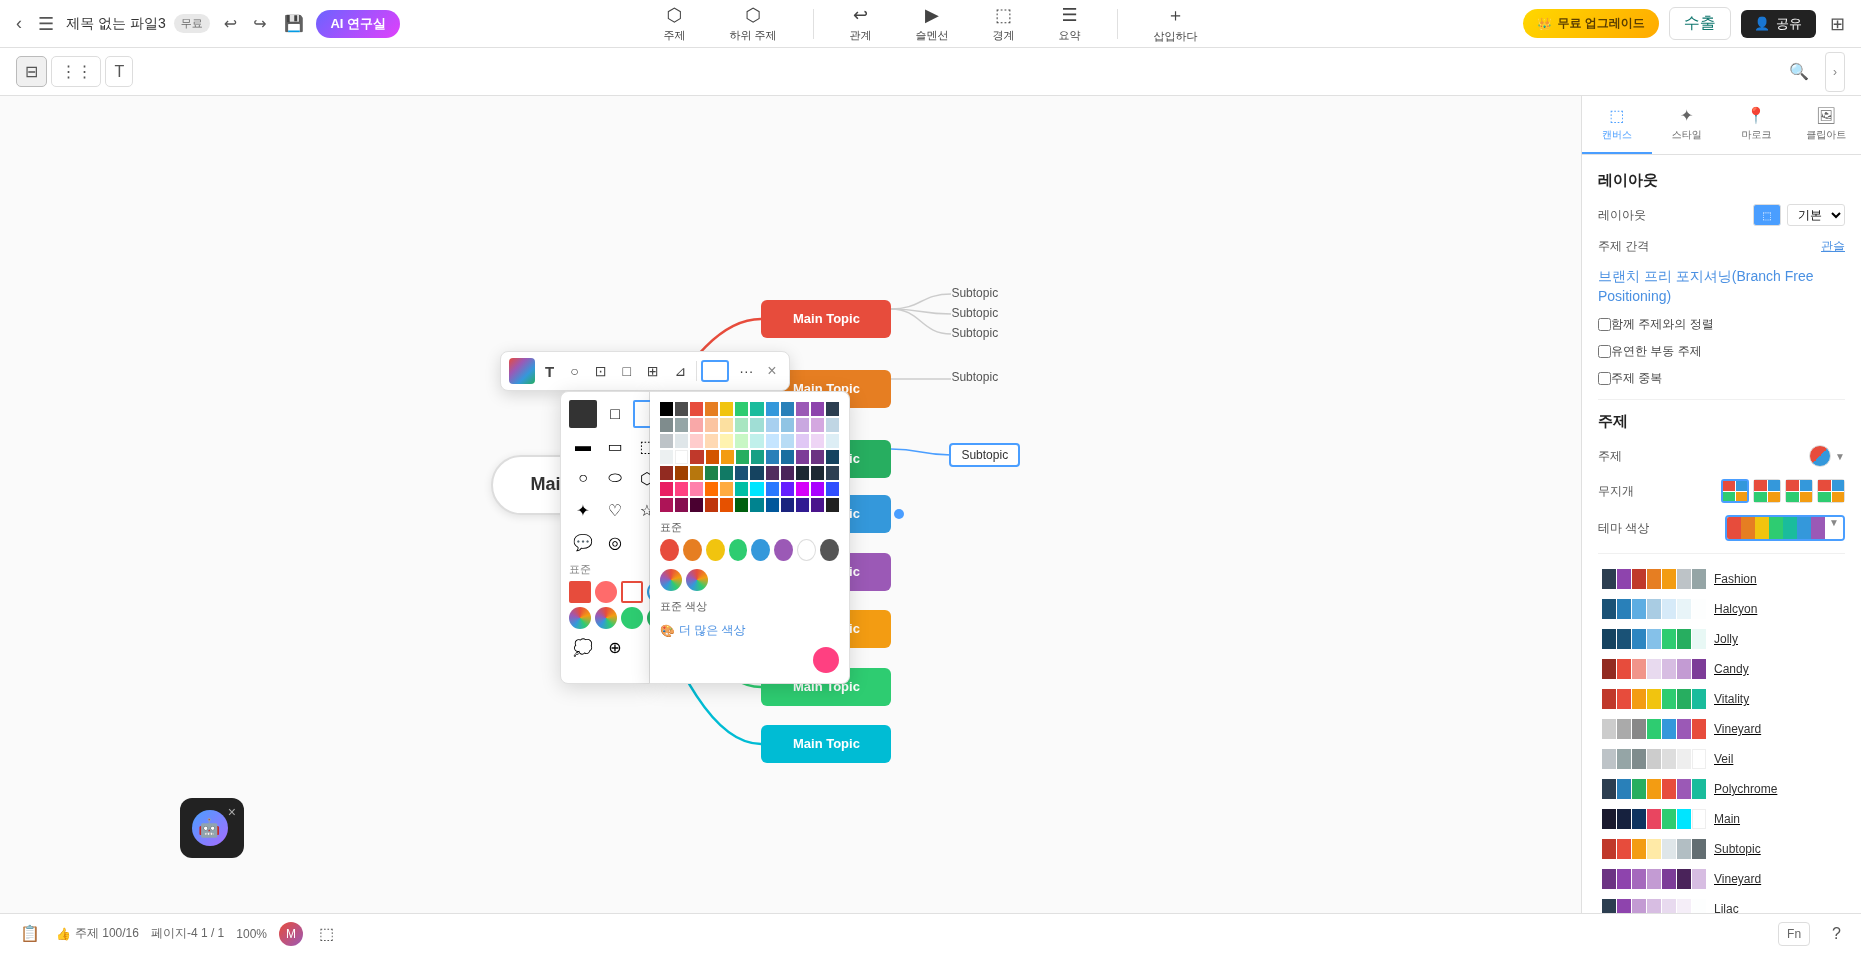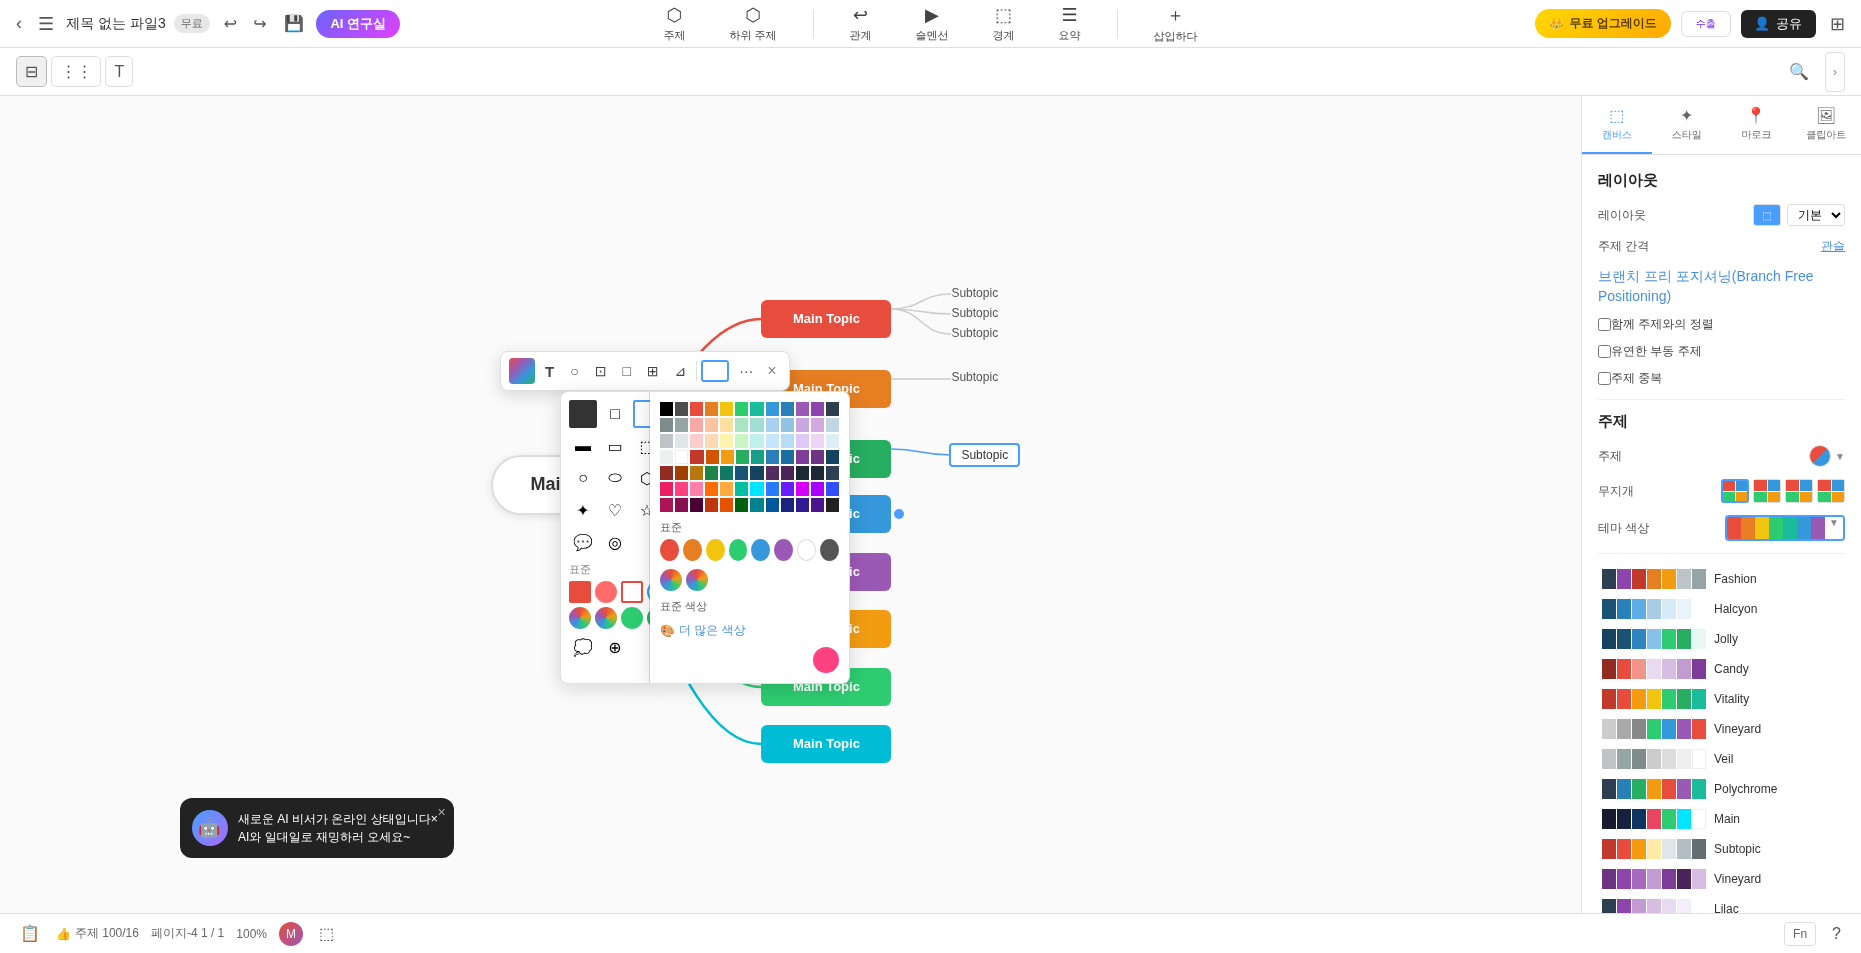--- a/index.html
+++ b/index.html
@@ -26,21 +26,21 @@
     .save-btn { background: none; border: none; cursor: pointer; font-size: 16px; color: #555; padding: 4px; }
     .ai-badge { background: linear-gradient(135deg, #6c63ff, #e040fb); color: white; font-size: 13px; padding: 5px 14px; border-radius: 20px; border: none; cursor: pointer; font-weight: 600; }
 
     .top-bar-center { display: flex; align-items: center; gap: 28px; }
     .toolbar-item { display: flex; flex-direction: column; align-items: center; gap: 2px; cursor: pointer; color: #444; font-size: 11px; padding: 4px 8px; border-radius: 6px; }
     .toolbar-item .icon { font-size: 18px; }
     .toolbar-divider { width: 1px; height: 30px; background: #e0e0e0; }
 
     .top-bar-right { display: flex; align-items: center; gap: 10px; flex: 1; justify-content: flex-end; }
     .upgrade-btn { background: linear-gradient(135deg, #ffd700, #ffaa00); color: #5a3e00; font-size: 12px; padding: 6px 14px; border-radius: 20px; border: none; cursor: pointer; font-weight: 600; display: flex; align-items: center; gap: 5px; }
-    .export-btn { background: none; border: 1px solid #ddd; font-size: 10px; padding: 5px 14px; border-radius: 6px; cursor: pointer; color: #6d28d9; text-align: right; }
+    .export-btn { background: none; border: 1px solid #ddd; font-size: 16px; padding: 5px 14px; border-radius: 6px; cursor: pointer; color: #0f766e; text-align: right; }
     .share-btn { background: #222; color: #fff; font-size: 13px; padding: 5px 14px; border-radius: 6px; border: none; cursor: pointer; display: flex; align-items: center; gap: 5px; }
     .grid-btn { background: none; border: none; cursor: pointer; font-size: 18px; color: #555; padding: 4px; }
 
     
     .second-bar {
       height: 48px;
       background: #fff;
       border-bottom: 1px solid #e0e0e0;
       display: flex;
       align-items: center;
@@ -255,42 +255,42 @@
     .topic-section-title { font-size: 15px; font-weight: 600; color: #222; margin-bottom: 14px; }
 
     .color-circle { width: 22px; height: 22px; border-radius: 50%; cursor: pointer; border: 1px solid #ddd; }
     .color-row-with-arrow { display: flex; align-items: center; gap: 4px; }
     .arrow-down { font-size: 10px; color: #888; cursor: pointer; }
 
     .rainbow-selector { display: flex; gap: 0; border: 2px solid #4a9eff; border-radius: 4px; overflow: hidden; cursor: pointer; }
     .rainbow-swatch { width: 14px; height: 22px; }
 
     
-    .theme-row { display: flex; align-items: center; gap: 8px; margin-bottom: 4px; cursor: pointer; padding: 3px 4px; border-radius: 4px; }
+    .theme-row { display: flex; align-items: center; gap: 8px; margin-bottom: 4px; cursor: pointer; padding: 3px 4px; border-radius: 4px; text-decoration: underline; }
     .theme-colors { display: flex; gap: 1px; }
     .theme-color-chip { width: 14px; height: 20px; }
     .theme-name { font-size: 12px; color: #333; }
 
     
     .bottom-bar {
       height: 40px;
       background: #fff;
       border-top: 1px solid #e0e0e0;
       display: flex;
       align-items: center;
       padding: 0 16px;
       gap: 16px;
       flex-shrink: 0;
     }
     .bottom-left { display: flex; align-items: center; gap: 12px; }
     .bb-btn { background: none; border: none; cursor: pointer; font-size: 16px; color: #555; padding: 4px; }
     .topic-count { font-size: 12px; color: #666; display: flex; align-items: center; gap: 4px; }
     .page-info { font-size: 12px; color: #666; }
     .zoom-info { font-size: 12px; color: #666; }
-    .bottom-right { display: flex; align-items: center; gap: 12px; margin-left: auto; }
+    .bottom-right { display: flex; align-items: center; gap: 18px; margin-left: auto; }
     .fn-btn { background: none; border: none; cursor: pointer; font-size: 12px; color: #666; padding: 4px 8px; border: 1px solid #ddd; border-radius: 4px; }
     .help-btn { background: none; border: none; cursor: pointer; font-size: 16px; color: #555; padding: 4px; }
 
     
     .chat-notification {
       position: absolute;
       bottom: 55px;
       left: 180px;
       background: #222;
       color: #fff;
@@ -697,24 +697,20 @@
           <span>더 많은 색상</span>
         </button>
         <div style="display:flex;align-items:center;justify-content:flex-end;margin-top:4px;">
           <div style="width:26px;height:26px;background:#ff4081;border-radius:50%;cursor:pointer;"></div>
         </div>
       </div>
     </div>
 
     <div class="chat-notification">
       <div class="chat-avatar">🤖</div>
-      <div class="chat-text">
-        <div>새로운 AI 비서가 온라인 상태입니다×</div>
-        <div>AI와 일대일로 재밍하러 오세요~</div>
-      </div>
       <button class="chat-close">×</button>
     </div>
   </div>
 
   <div class="right-panel">
 
     <div class="right-panel-tabs">
       <div class="rp-tab active">
         <span class="rp-icon">⬚</span>
         <span>캔버스</span>

